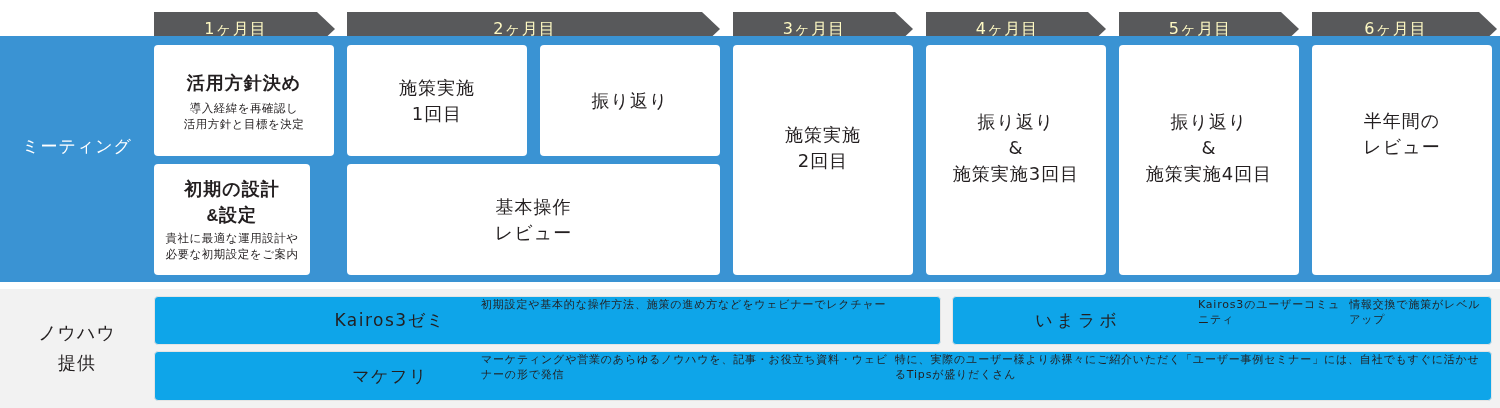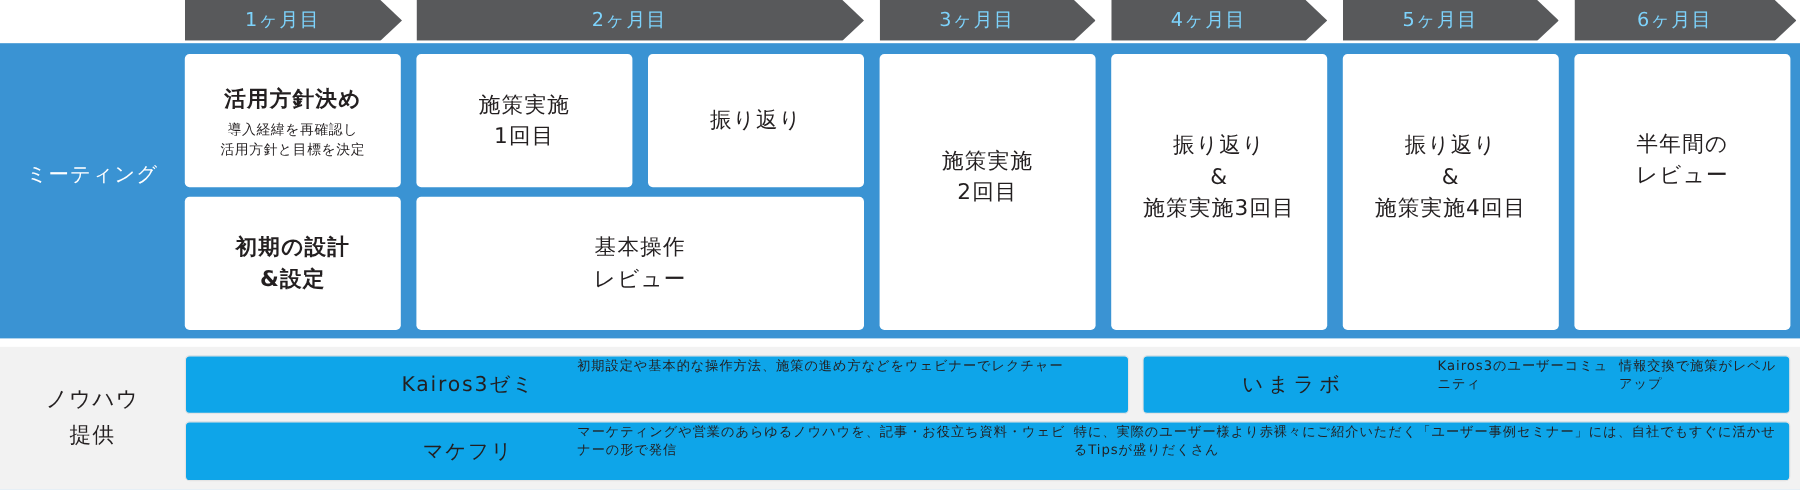--- a/index.html
+++ b/index.html
@@ -1,21 +1,21 @@
 <!DOCTYPE html>
 <html><head>
 <meta charset="utf-8">
 <style>
   * { box-sizing: border-box; margin: 0; padding: 0; }
   html, body { width: 1500px; height: 408px; background: #ffffff; overflow: hidden; }
   body { position: relative; font-family: "DejaVu Sans", "Liberation Sans", sans-serif; color: #231f20; }
 
   .arrow {
-    position: absolute; top: 0; height: 34px;
-    background: #58595b; color: #7dd3fc;
+    position: absolute; top: 12px; height: 34px;
+    background: #58595b; color: #fef9c3;
     display: flex; align-items: center; justify-content: center;
     font-size: 16px; letter-spacing: 1px;
     clip-path: polygon(0 0, calc(100% - 18px) 0, 100% 50%, calc(100% - 18px) 100%, 0 100%);
     padding-right: 18px;
   }
 
   .band-blue {
     position: absolute; left: 0; top: 36px; width: 1500px; height: 246px;
     background: #3a93d3;
   }
@@ -81,24 +81,28 @@
 </div>
 
 <div class="card" style="left:154px;top:45px;width:180px;height:111px;">
   <div class="title">活用方針決め</div>
   <div class="sub">
     <div>導入経緯を再確認し</div>
     <div>活用方針と目標を決定</div>
   </div>
 </div>
 
-<div class="card" style="left:154px;top:164px;width:180px;height:111px;">
+<div class="card" style="left:154px;top:164px;width:156px;height:111px;font-family:Liberation Mono, monospace;">
   <div class="title">
     <div>初期の設計</div>
     <div>&amp;設定</div>
+  </div>
+  <div class="sub" style="margin-top:2px;">
+    <div>貴社に最適な運用設計や</div>
+    <div>必要な初期設定をご案内</div>
   </div>
 </div>
 
 <div class="card" style="left:347px;top:45px;width:180px;height:111px;">
   <div class="title normal">
     <div>施策実施</div>
     <div>1回目</div>
   </div>
 </div>
 

